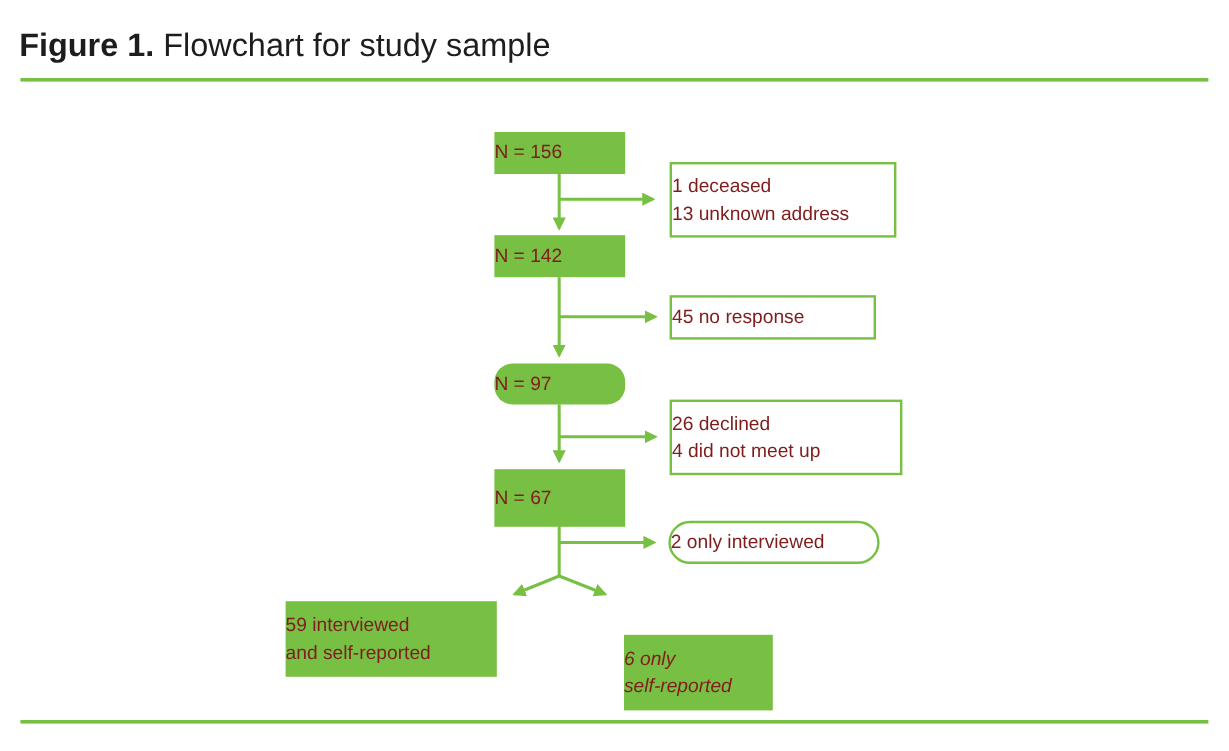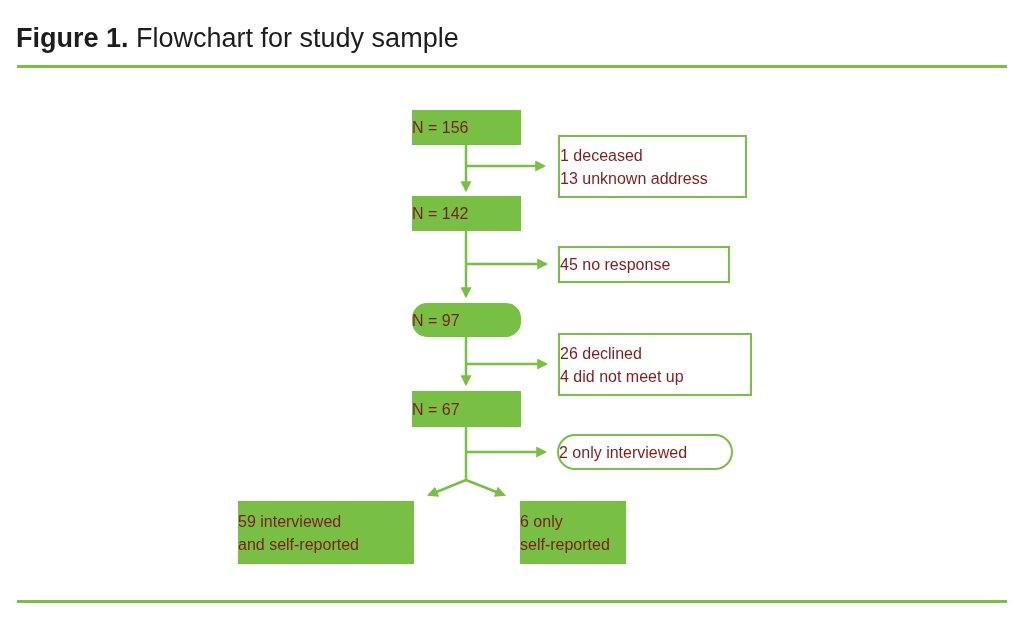--- a/index.html
+++ b/index.html
@@ -21,27 +21,27 @@
   .box{
     position:absolute;display:flex;flex-direction:column;align-items:flex-start;justify-content:center;
     box-sizing:border-box;text-align:center;font-size:16px;line-height:23px;color:#7f1d1d;
   }
   .node{background:#77C043;}
   .exbox{background:#ffffff;border:2px solid #77C043;}
   
   #n156{left:412px;top:110px;width:109px;height:35px;}
   #n142{left:412px;top:196px;width:109px;height:35px;}
   #n97 {left:412px;top:303px;width:109px;height:34px;border-radius:15px;}
-  #n67 {left:412px;top:391px;width:109px;height:36px;}
+  #n67 {left:412px;top:391px;width:109px;height:48px;}
   #ex1 {left:558px;top:135px;width:189px;height:63px;}
   #ex2 {left:558px;top:246px;width:172px;height:37px;}
   #ex3 {left:558px;top:333px;width:194px;height:63px;}
   #ex4 {left:557px;top:434px;width:176px;height:36px;border-radius:18px;}
   #out1{left:238px;top:501px;width:176px;height:63px;}
-  #out2{left:520px;top:501px;width:106px;height:63px;}
+  #out2{left:520px;top:529px;width:124px;height:63px;font-style:italic;}
 </style>
 </head>
 <body>
 
 <div class="caption">
   <span class="bold">Figure 1.</span>
   <span>Flowchart for study sample</span>
 </div>
 
 <div class="rule top"></div>

